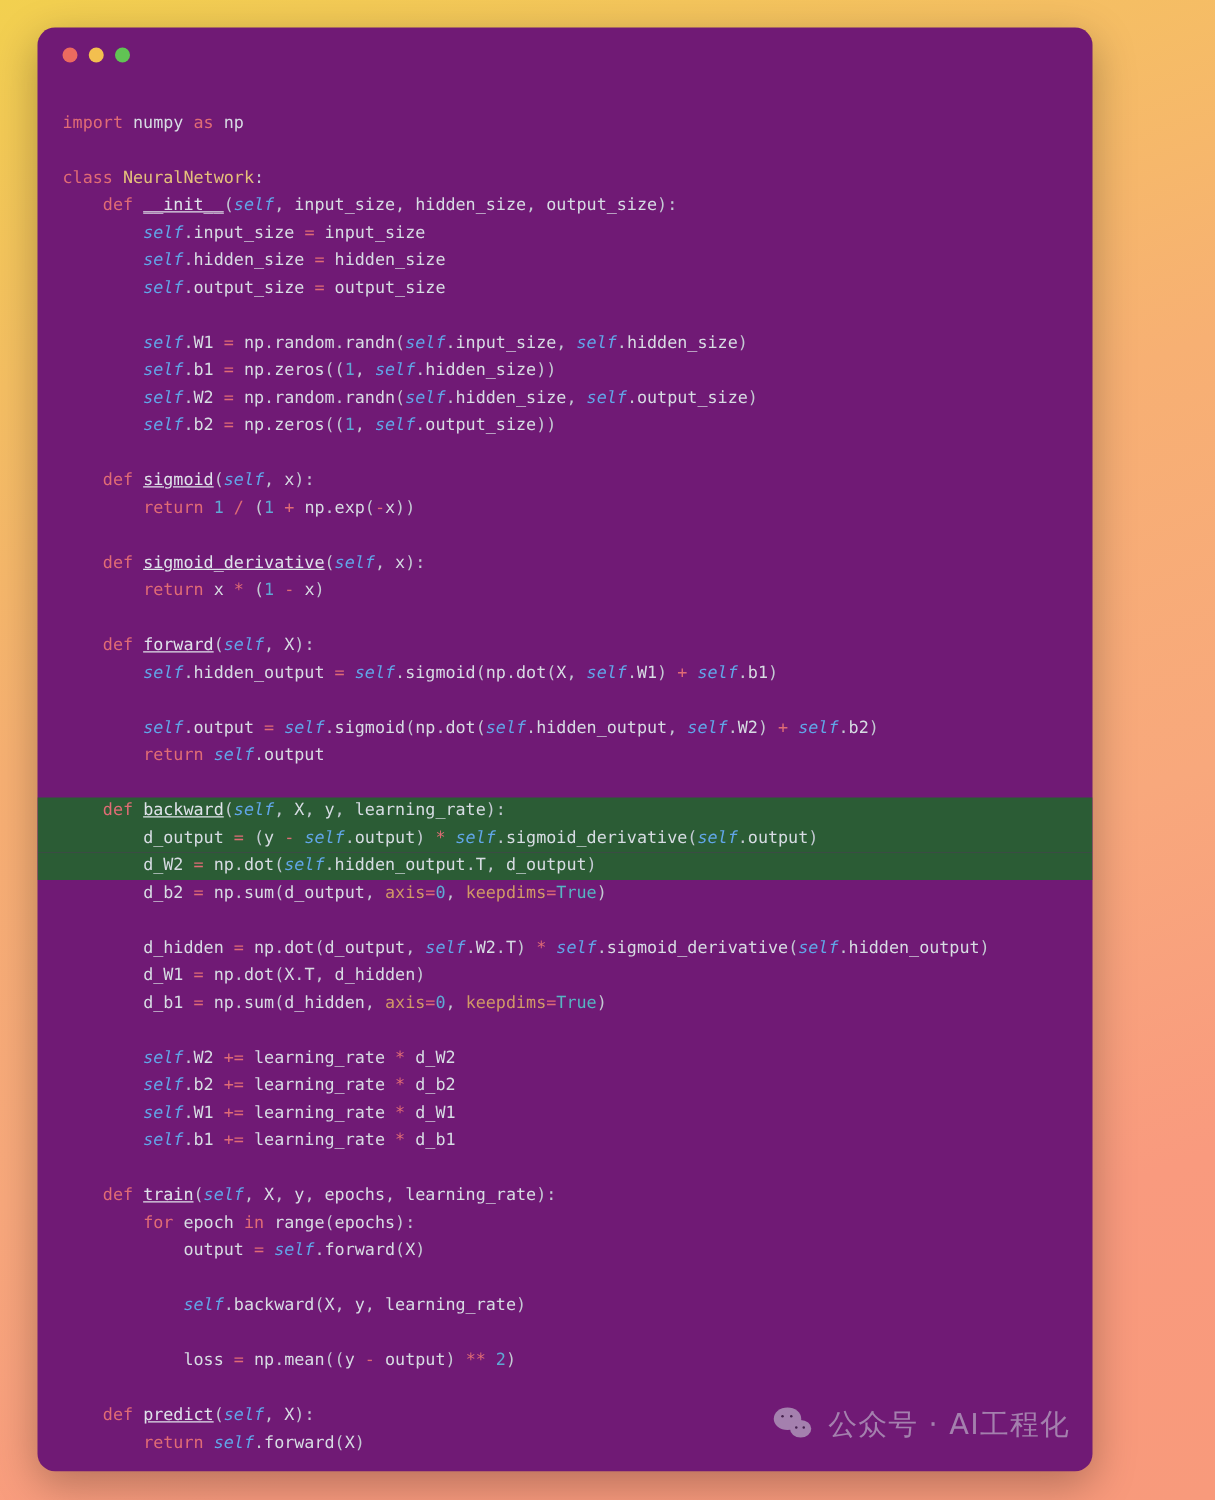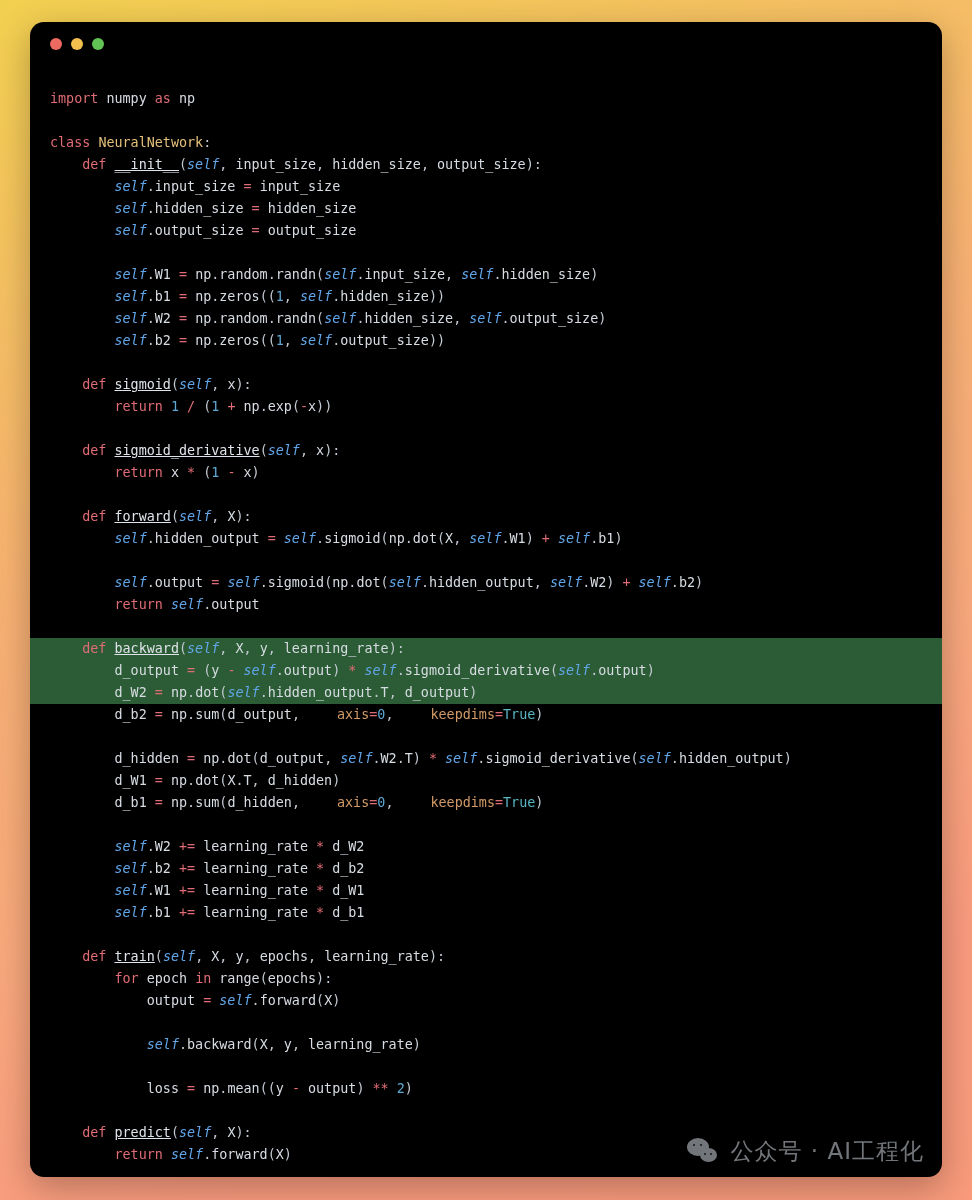--- a/index.html
+++ b/index.html
@@ -29,23 +29,23 @@
       #f7b073 40%,
       #f8a87c 62%,
       #f99a7e 82%,
       #f89a7b 100%);
   }
 
   .card {
     position: absolute;
     left: 30px;
     top: 22px;
-    width: 912px;
+    width: 844px;
     height: 1155px;
-    background: #000000;
+    background: #701a75;
     border-radius: 14px;
     box-shadow: 0 10px 34px rgba(0,0,0,0.28);
     overflow: hidden;
   }
 
   .titlebar {
     height: 44px;
     display: flex;
     align-items: center;
     padding-left: 20px;
@@ -89,28 +89,28 @@
   }
 
   
   .kw    { color: #e06c75; }       
   .cls   { color: #e5c07b; }       
   .fn    { color: #dfe3ea; text-decoration: underline; }       
   .self  { color: #61a6e8; font-style: italic; }       
   .num   { color: #5fa8d3; }       
   .op    { color: #e06c75; }       
   .bool  { color: #56b6c2; }       
-  .kwarg { color: #d19a66; margin-left: 29px; }       
+  .kwarg { color: #d19a66; }       
   .plain { color: #d7dce3; }
   .punct { color: #c3c9d2; }
 
   .watermark {
     position: absolute;
     right: 18px;
-    bottom: 10px;
+    bottom: 22px;
     display: flex;
     align-items: center;
     gap: 10px;
     opacity: 0.55;
   }
   .wm-text {
     color: #cfd5dd;
     font-size: 23px;
     font-family: "DejaVu Sans", sans-serif;
     letter-spacing: 1px;

